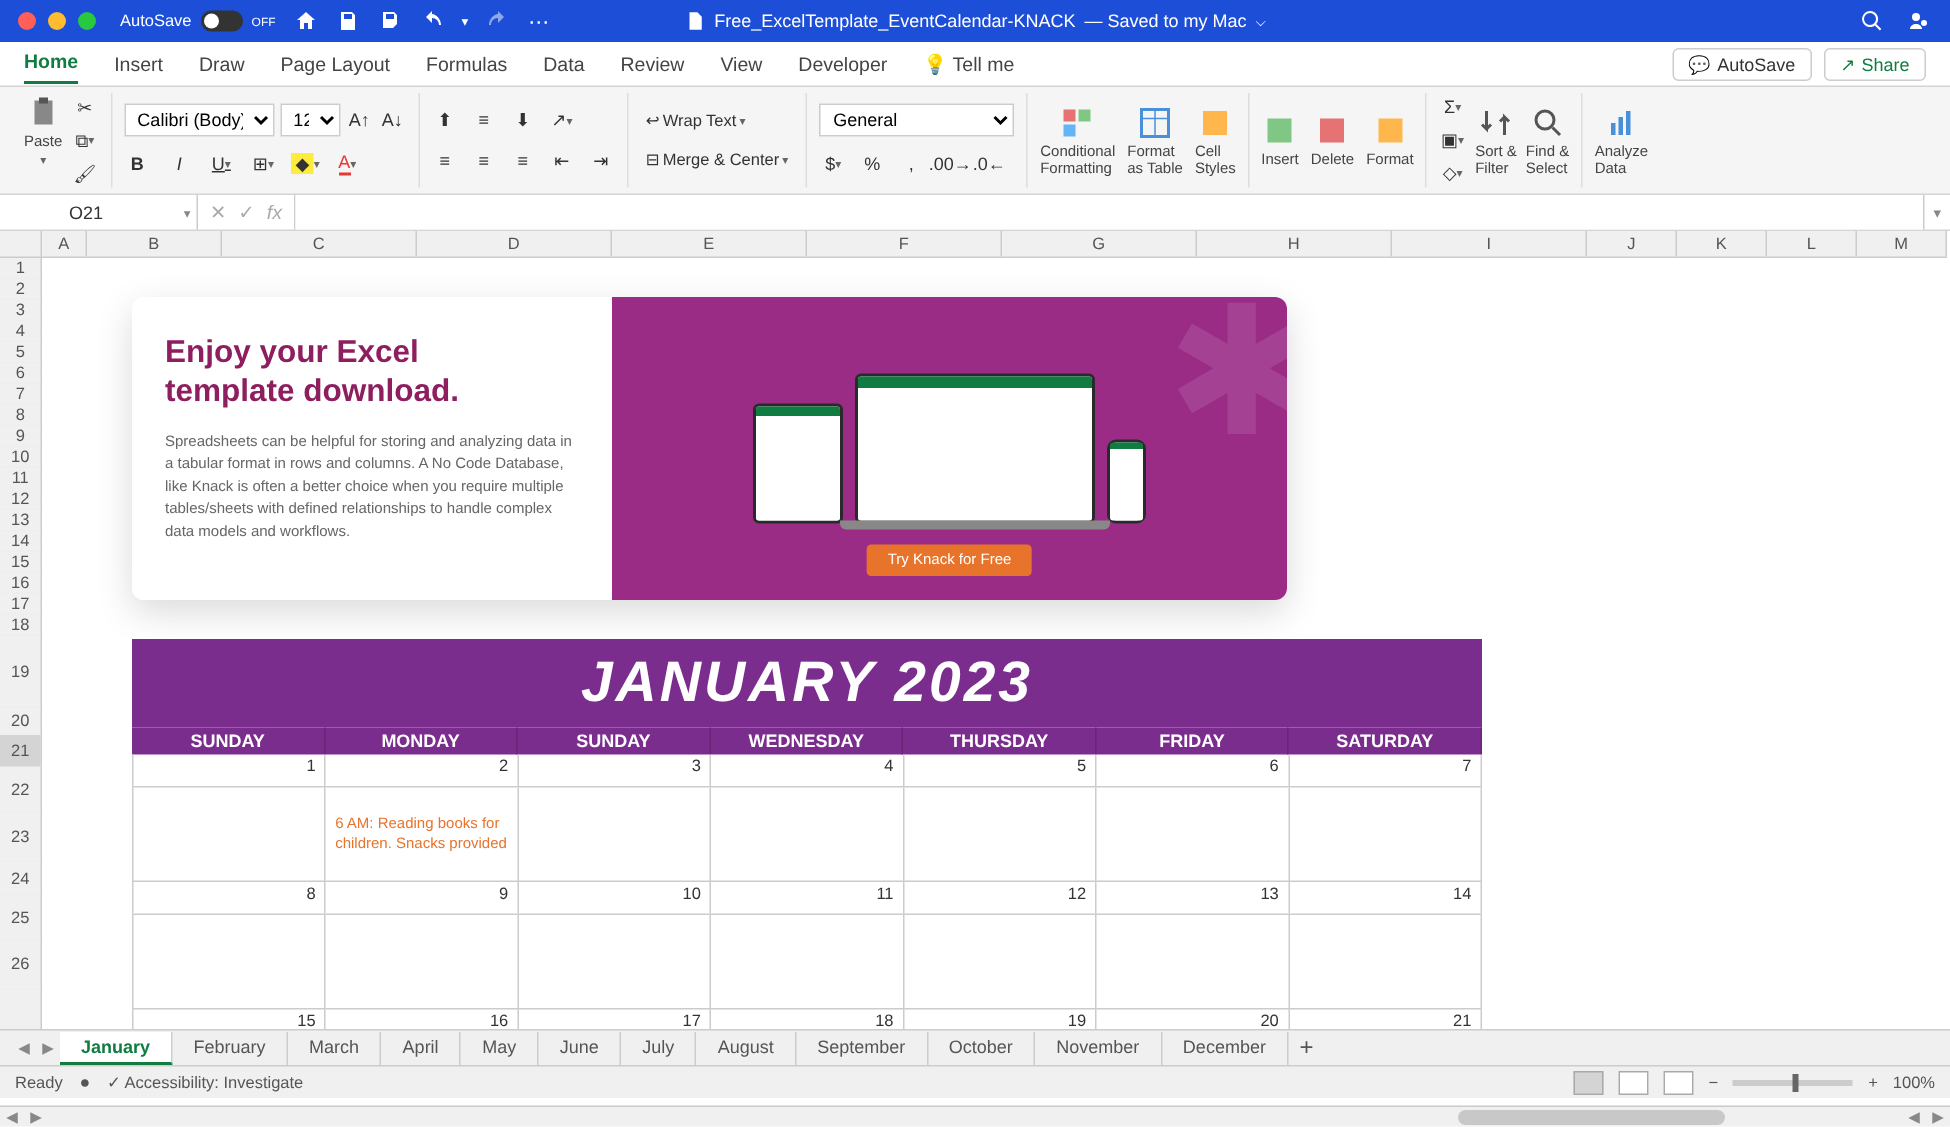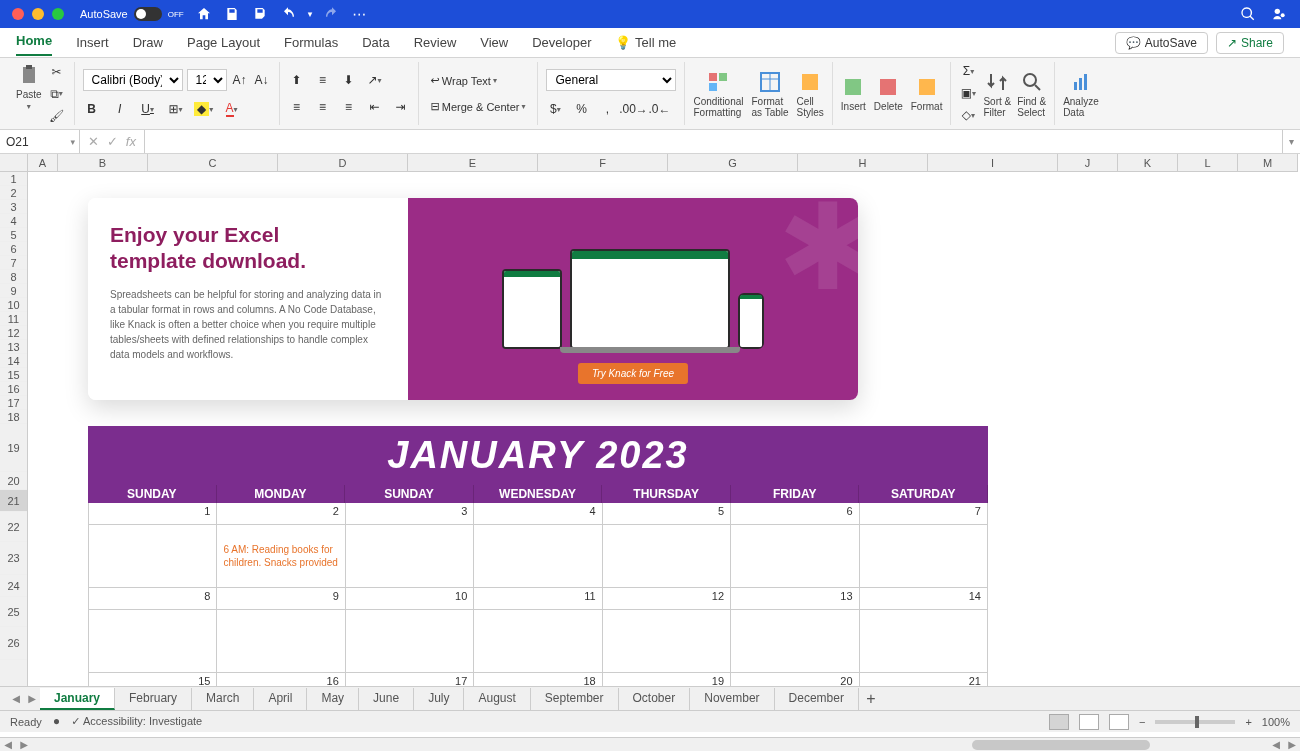--- a/index.html
+++ b/index.html
@@ -37,21 +37,21 @@
 .small-icon { width: 18px; height: 18px; fill: #555; cursor: pointer; display: inline-flex; align-items: center; justify-content: center; }
 .drop-arrow { font-size: 8px; color: #666; }
 .font-select { height: 22px; border: 1px solid #ccc; background: #fff; font-size: 12px; padding: 0 4px; }
 .font-name { width: 100px; }
 .font-size { width: 40px; }
 .num-select { width: 130px; height: 22px; border: 1px solid #ccc; background: #fff; font-size: 12px; padding: 0 4px; }
 .btn-wrap { display: flex; align-items: center; gap: 2px; padding: 2px 4px; cursor: pointer; font-size: 11px; }
 
 
 .formula-bar { height: 24px; border-bottom: 1px solid #d4d4d4; display: flex; align-items: stretch; }
-.name-box { width: 80px; border-right: 1px solid #ccc; display: flex; align-items: center; padding: 0 6px; font-size: 12px; position: relative; }
+.name-box { width: 92px; border-right: 1px solid #ccc; display: flex; align-items: center; padding: 0 6px; font-size: 12px; position: relative; margin-left: 40px; }
 .name-box::after { content: '▾'; position: absolute; right: 4px; font-size: 9px; color: #888; }
 .fb-btns { display: flex; align-items: center; gap: 8px; padding: 0 8px; border-right: 1px solid #ccc; color: #aaa; font-size: 13px; }
 .fb-input { flex: 1; border: none; padding: 0 6px; font-size: 12px; outline: none; }
 .fb-expand { width: 18px; display: flex; align-items: center; justify-content: center; color: #888; font-size: 10px; border-left: 1px solid #ccc; }
 
 
 .sheet-area { display: flex; height: 514px; position: relative; }
 .corner { width: 28px; height: 18px; border-right: 1px solid #ccc; border-bottom: 1px solid #ccc; background: #f0f0f0; }
 .col-headers { display: flex; height: 18px; background: #f0f0f0; border-bottom: 1px solid #ccc; }
 .col-h { border-right: 1px solid #ccc; text-align: center; font-size: 11px; color: #555; line-height: 18px; }
@@ -68,21 +68,21 @@
 .promo-title { color: #8e1e5f; font-size: 21px; font-weight: 600; line-height: 1.25; margin-bottom: 12px; }
 .promo-text { font-size: 10px; color: #666; line-height: 1.5; }
 .promo-right { flex: 1; background: #9b2c86; position: relative; display: flex; align-items: center; justify-content: center; }
 .devices { display: flex; align-items: flex-end; gap: 8px; }
 .device { background: #fff; border-radius: 4px; border: 2px solid #2a2a2a; }
 .tablet { width: 60px; height: 80px; }
 .laptop { width: 160px; height: 100px; position: relative; }
 .laptop::after { content: ''; position: absolute; bottom: -6px; left: -12px; right: -12px; height: 6px; background: #888; border-radius: 0 0 4px 4px; }
 .phone { width: 26px; height: 56px; border-radius: 6px; }
 .device-screen { width: 100%; height: 100%; background: linear-gradient(#107c41 0 8%, #fff 8% 100%); border-radius: 2px; padding: 4px; }
-.try-btn { position: absolute; bottom: 16px; left: 50%; transform: translateX(-50%); background: #e8742c; color: #fff; border: none; padding: 5px 14px; border-radius: 3px; font-size: 10px; cursor: pointer; font-style: italic; }
+.try-btn { position: absolute; bottom: 16px; left: 50%; transform: translateX(-50%); background: #e8742c; color: #fff; border: none; padding: 5px 14px; border-radius: 3px; font-size: 10px; cursor: pointer; }
 .asterisk { position: absolute; right: -20px; top: -20px; font-size: 120px; color: rgba(255,255,255,0.1); }
 
 
 .calendar { position: absolute; left: 60px; top: 254px; width: 900px; }
 .cal-title { background: #7b2d8e; color: #fff; text-align: center; font-size: 38px; font-weight: 800; letter-spacing: 2px; padding: 8px 0; font-style: italic; }
 .cal-days { display: flex; background: #7b2d8e; }
 .cal-day-h { flex: 1; color: #fff; text-align: center; font-size: 12px; font-weight: 700; padding: 2px 0; border-right: 1px solid #6a2478; }
 .cal-row { display: flex; height: 85px; }
 .cal-cell { flex: 1; border-right: 1px solid #ccc; border-bottom: 1px solid #ccc; position: relative; padding: 2px 6px; }
 .cal-cell:first-child { border-left: 1px solid #ccc; }
@@ -137,20 +137,28 @@
         <path d="M5 3h11l3 3v9l-4 4H5V3zm3 2v5h8V5H8z"></path>
       </svg>
     <svg class="qa-icon" viewBox="0 0 24 24">
         <path d="M12 5V2L6 8l6 6V9c4 0 7 3 7 7h2c0-6-5-11-9-11z"></path>
       </svg>
     <span style="color:#fff;font-size:9px">▾</span>
     <svg class="qa-icon" style="opacity:0.5" viewBox="0 0 24 24">
         <path d="M12 5V2l6 6-6 6V9c-4 0-7 3-7 7H3c0-6 5-11 9-11z"></path>
       </svg>
     <span style="color:#fff;font-size:14px;cursor:pointer">⋯</span>
+  </div>
+  <div class="title-center">
+    <svg width="14" height="14" fill="#fff" viewBox="0 0 24 24">
+        <path d="M6 2h9l5 5v15H6V2z"></path>
+      </svg>
+    <span>Free_ExcelTemplate_EventCalendar-KNACK</span>
+    <span>— Saved to my Mac</span>
+    <span style="font-size:9px">⌵</span>
   </div>
   <div class="title-right">
     <svg class="qa-icon" viewBox="0 0 24 24">
         <path d="M10 2a8 8 0 016.3 13l5 5-1.4 1.4-5-5A8 8 0 1110 2zm0 2a6 6 0 100 12 6 6 0 000-12z"></path>
       </svg>
     <svg class="qa-icon" viewBox="0 0 24 24">
         <circle cx="8" cy="8" r="4"></circle>
         <circle cx="16" cy="14" r="3"></circle>
         <path d="M2 20c0-3 3-5 6-5s6 2 6 5"></path>
       </svg>

